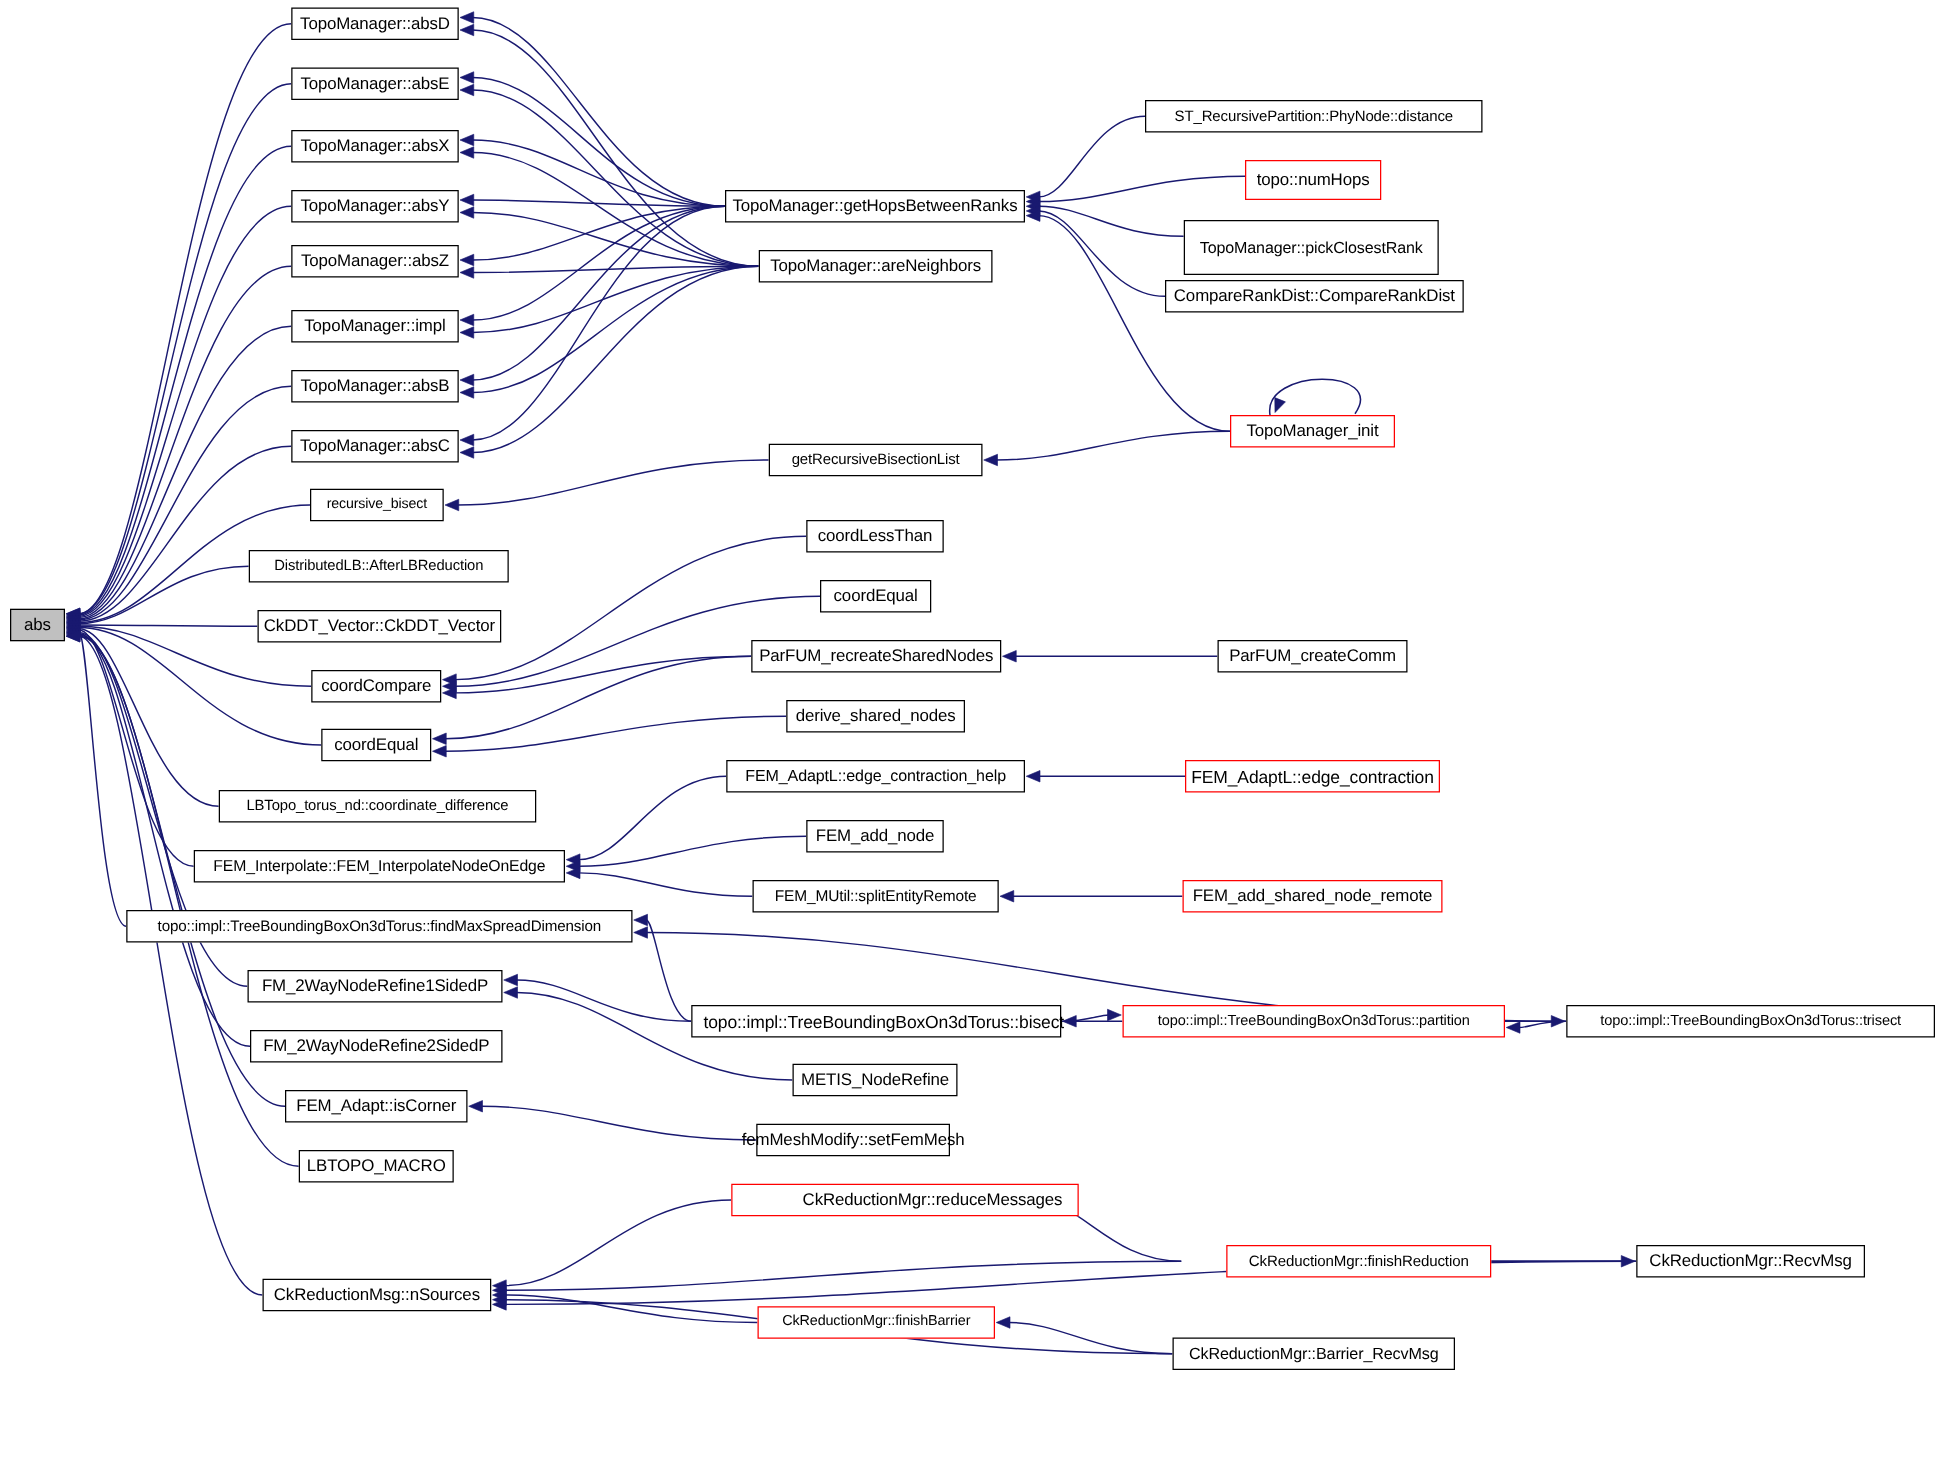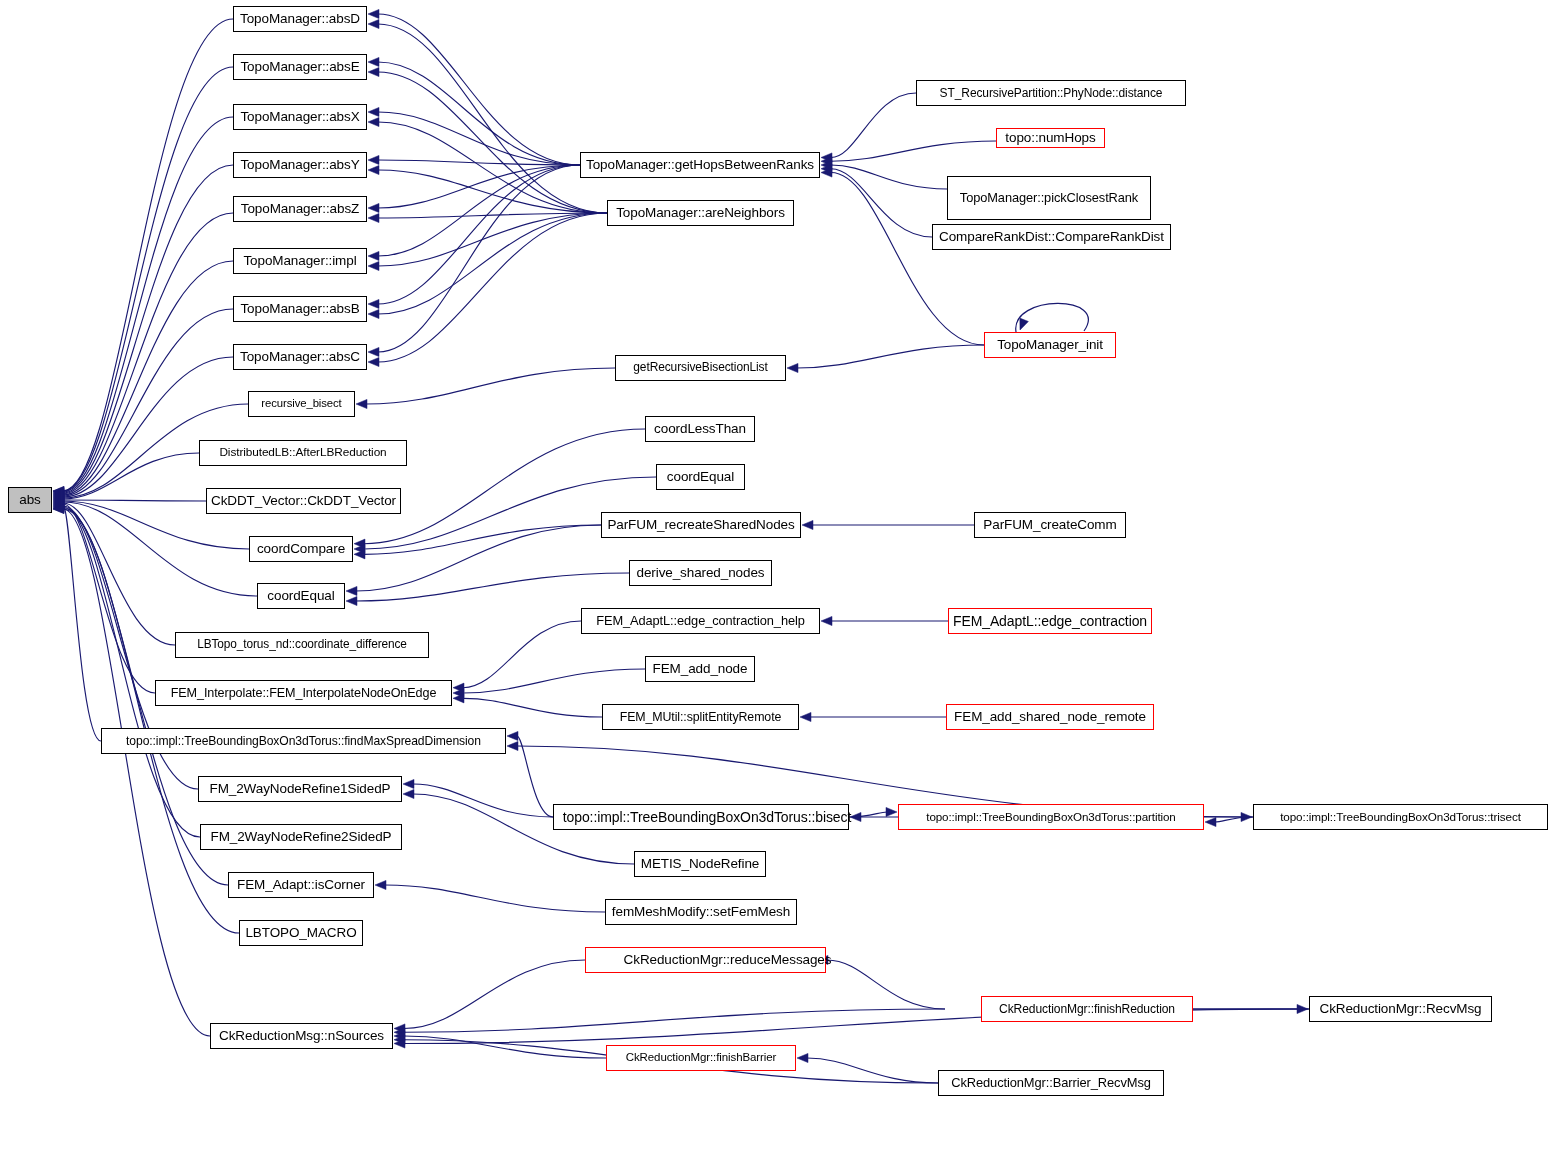--- a/index.html
+++ b/index.html
@@ -290,33 +290,33 @@
       </div>
       <div class="node" style="left: 602px; top: 704px; width: 197px; height: 26px;">
         <span style="font-size: 12.3853px;">FEM_MUtil::splitEntityRemote</span>
       </div>
       <div class="node" style="left: 553px; top: 804px; width: 296px; height: 26px;">
         <span style="font-size: 14px; padding-left: 12px;">topo::impl::TreeBoundingBoxOn3dTorus::bisect</span>
       </div>
       <div class="node" style="left: 634px; top: 851px; width: 132px; height: 26px;">
         <span>METIS_NodeRefine</span>
       </div>
-      <div class="node" style="left: 605px; top: 899px; width: 192px; height: 26px;">
+      <div class="node" style="left: 605px; top: 899px; width: 155px; height: 26px;">
         <span>femMeshModify::setFemMesh</span>
       </div>
-      <div class="node red" style="left: 585px; top: 947px; width: 241px; height: 26px; padding-left: 44px;">
+      <div class="node red" style="left: 585px; top: 947px; width: 278px; height: 26px; padding-left: 44px;">
         <span>CkReductionMgr::reduceMessages</span>
       </div>
       <div class="node red" style="left: 606px; top: 1045px; width: 190px; height: 26px;">
         <span style="font-size: 11.5153px;">CkReductionMgr::finishBarrier</span>
       </div>
       <div class="node" style="left: 916px; top: 80px; width: 270px; height: 26px;">
         <span style="font-size: 12.0183px;">ST_RecursivePartition::PhyNode::distance</span>
       </div>
-      <div class="node red" style="left: 996px; top: 128px; width: 109px; height: 20px;">
+      <div class="node red" style="left: 996px; top: 128px; width: 109px; height: 32px;">
         <span>topo::numHops</span>
       </div>
       <div class="node" style="left: 947px; top: 176px; width: 204px; height: 44px;">
         <span style="font-size: 12.844px;">TopoManager::pickClosestRank</span>
       </div>
       <div class="node" style="left: 932px; top: 224px; width: 239px; height: 26px;">
         <span>CompareRankDist::CompareRankDist</span>
       </div>
       <div class="node red" style="left: 984px; top: 332px; width: 132px; height: 26px;">
         <span>TopoManager_init</span>

